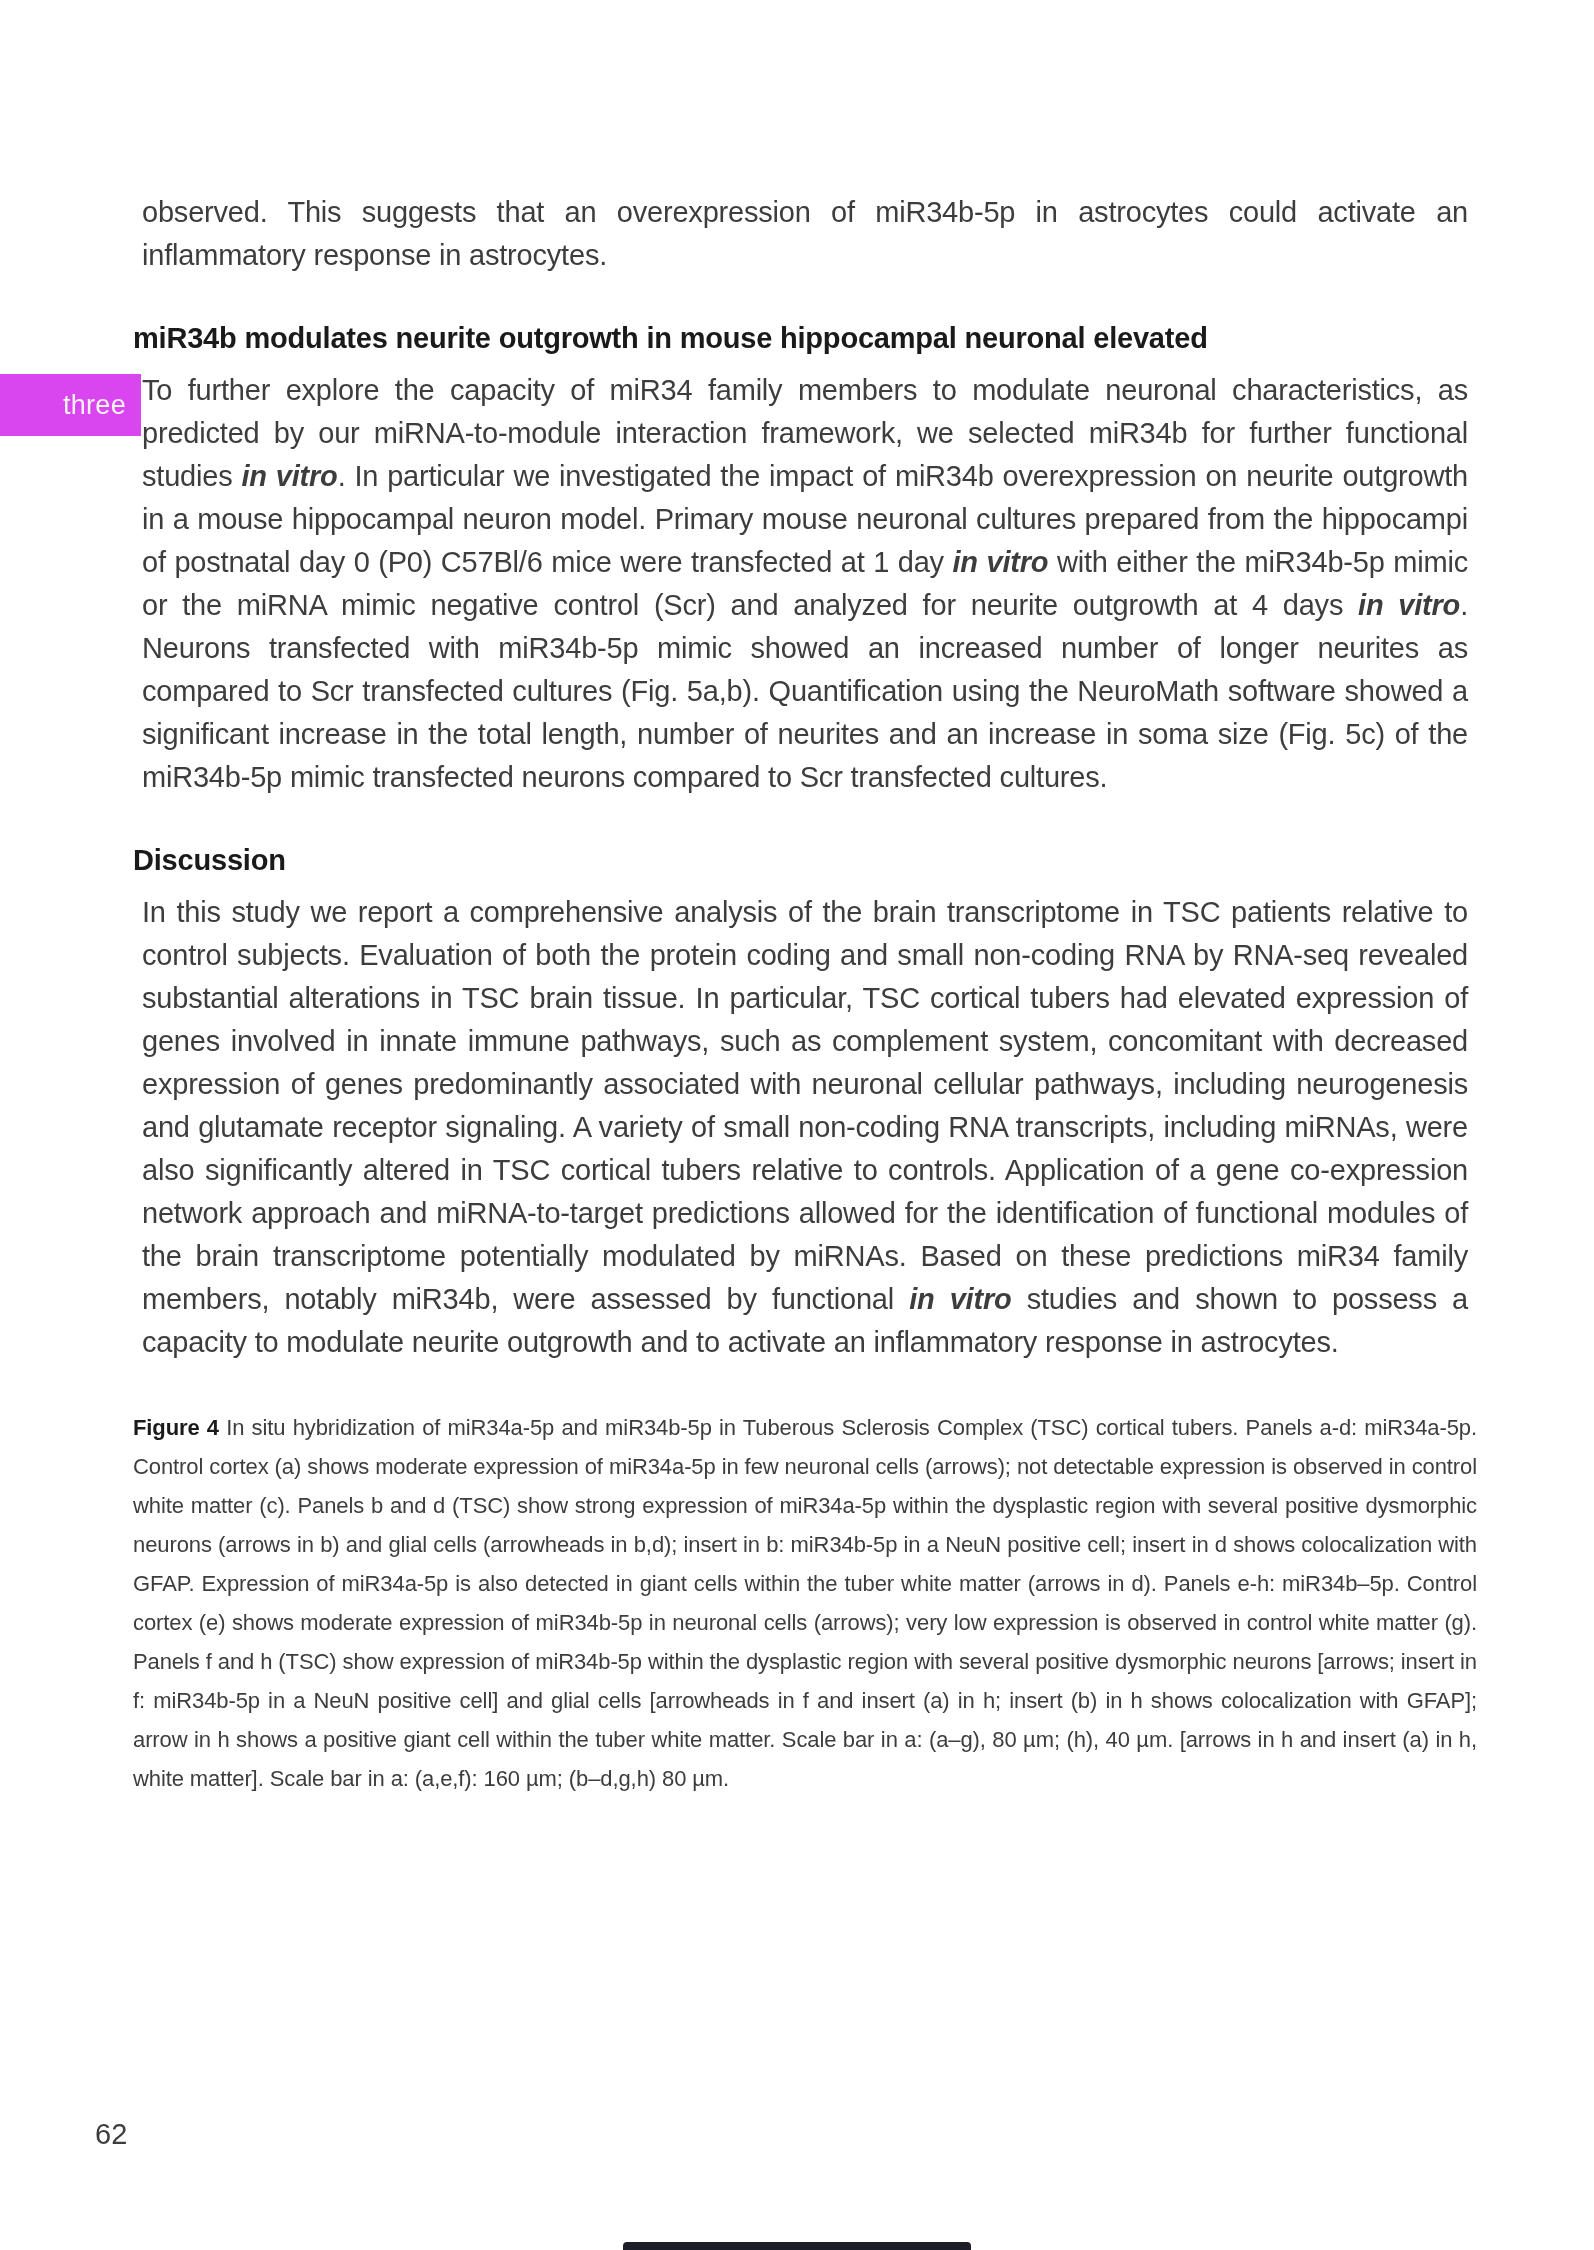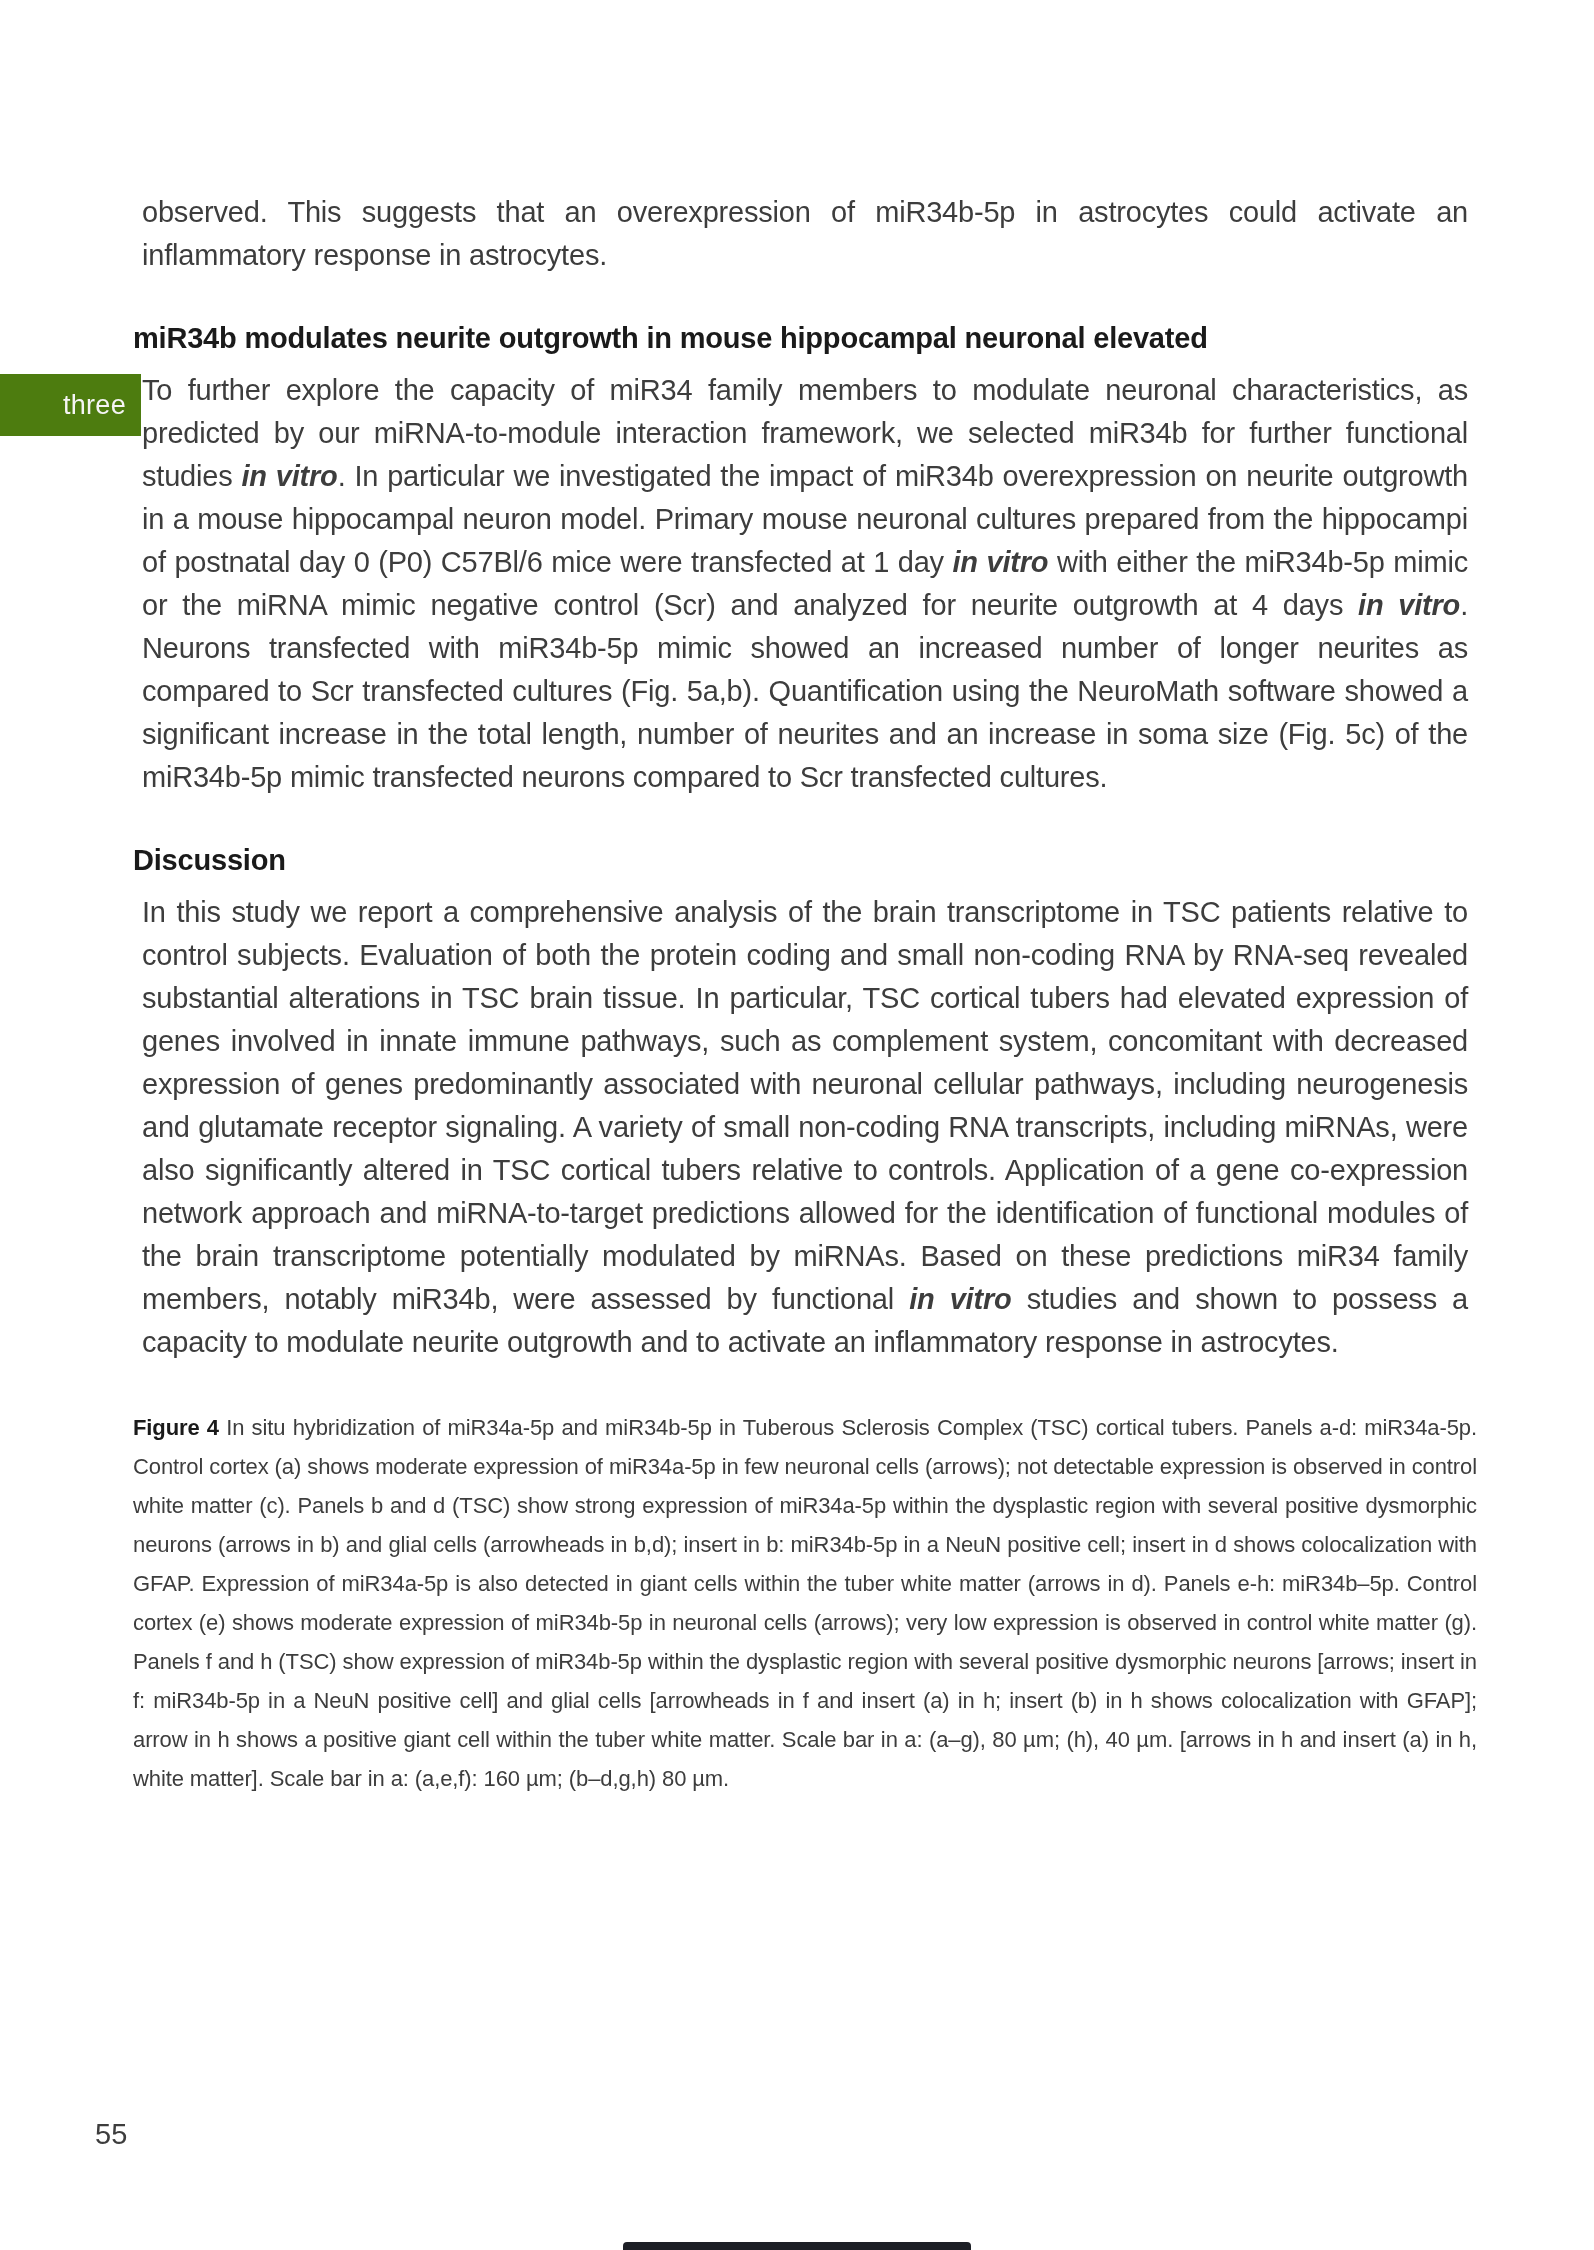--- a/index.html
+++ b/index.html
@@ -46,21 +46,21 @@
     text-align: justify;
   }
   .b { font-weight: bold; color: #1a1a1a; }
   .i { font-style: italic; font-weight: bold; }
   .chapter-tab {
     position: absolute;
     left: 0;
     top: 374px;
     width: 141px;
     height: 62px;
-    background: #4d7c0f;
+    background: #d946ef;
     display: flex;
     align-items: center;
     justify-content: flex-end;
     padding-right: 15px;
     box-sizing: border-box;
   }
   .chapter-tab span {
     color: #f5f5f5;
     font-size: 27px;
     letter-spacing: 0.3px;
@@ -101,17 +101,17 @@
     <p class="body-para"><span>To further explore the capacity of miR34 family members to modulate neuronal characteristics, as predicted by our miRNA-to-module interaction framework, we selected miR34b for further functional studies </span><span class="i">in vitro</span><span>. In particular we investigated the impact of miR34b overexpression on neurite outgrowth in a mouse hippocampal neuron model. Primary mouse neuronal cultures prepared from the hippocampi of postnatal day 0 (P0) C57Bl/6 mice were transfected at 1 day </span><span class="i">in vitro</span><span> with either the miR34b-5p mimic or the miRNA mimic negative control (Scr) and analyzed for neurite outgrowth at 4 days </span><span class="i">in vitro</span><span>. Neurons transfected with miR34b-5p mimic showed an increased number of longer neurites as compared to Scr transfected cultures (Fig. 5a,b). Quantification using the NeuroMath software showed a significant increase in the total length, number of neurites and an increase in soma size (Fig. 5c) of the miR34b-5p mimic transfected neurons compared to Scr transfected cultures.</span></p>
 
     <h2 class="section-heading">Discussion</h2>
 
     <p class="body-para"><span>In this study we report a comprehensive analysis of the brain transcriptome in TSC patients relative to control subjects. Evaluation of both the protein coding and small non-coding RNA by RNA-seq revealed substantial alterations in TSC brain tissue. In particular, TSC cortical tubers had elevated expression of genes involved in innate immune pathways, such as complement system, concomitant with decreased expression of genes predominantly associated with neuronal cellular pathways, including neurogenesis and glutamate receptor signaling. A variety of small non-coding RNA transcripts, including miRNAs, were also significantly altered in TSC cortical tubers relative to controls. Application of a gene co-expression network approach and miRNA-to-target predictions allowed for the identification of functional modules of the brain transcriptome potentially modulated by miRNAs. Based on these predictions miR34 family members, notably miR34b, were assessed by functional </span><span class="i">in vitro</span><span> studies and shown to possess a capacity to modulate neurite outgrowth and to activate an inflammatory response in astrocytes.</span></p>
 
     <p class="figure-caption"><span class="b">Figure 4 </span><span>In situ hybridization of miR34a-5p and miR34b-5p in Tuberous Sclerosis Complex (TSC) cortical tubers. Panels a-d: miR34a-5p. Control cortex (a) shows moderate expression of miR34a-5p in few neuronal cells (arrows); not detectable expression is observed in control white matter (c). Panels b and d (TSC) show strong expression of miR34a-5p within the dysplastic region with several positive dysmorphic neurons (arrows in b) and glial cells (arrowheads in b,d); insert in b: miR34b-5p in a NeuN positive cell; insert in d shows colocalization with GFAP. Expression of miR34a-5p is also detected in giant cells within the tuber white matter (arrows in d). Panels e-h: miR34b–5p. Control cortex (e) shows moderate expression of miR34b-5p in neuronal cells (arrows); very low expression is observed in control white matter (g). Panels f and h (TSC) show expression of miR34b-5p within the dysplastic region with several positive dysmorphic neurons [arrows; insert in f: miR34b-5p in a NeuN positive cell] and glial cells [arrowheads in f and insert (a) in h; insert (b) in h shows colocalization with GFAP]; arrow in h shows a positive giant cell within the tuber white matter. Scale bar in a: (a–g), 80 µm; (h), 40 µm. [arrows in h and insert (a) in h, white matter]. Scale bar in a: (a,e,f): 160 µm; (b–d,g,h) 80 µm.</span></p>
 
   </main>
 
-  <div class="page-number">55</div>
+  <div class="page-number">62</div>
 
   <div class="home-indicator"></div>
 
 </div>
 
 </body></html>

